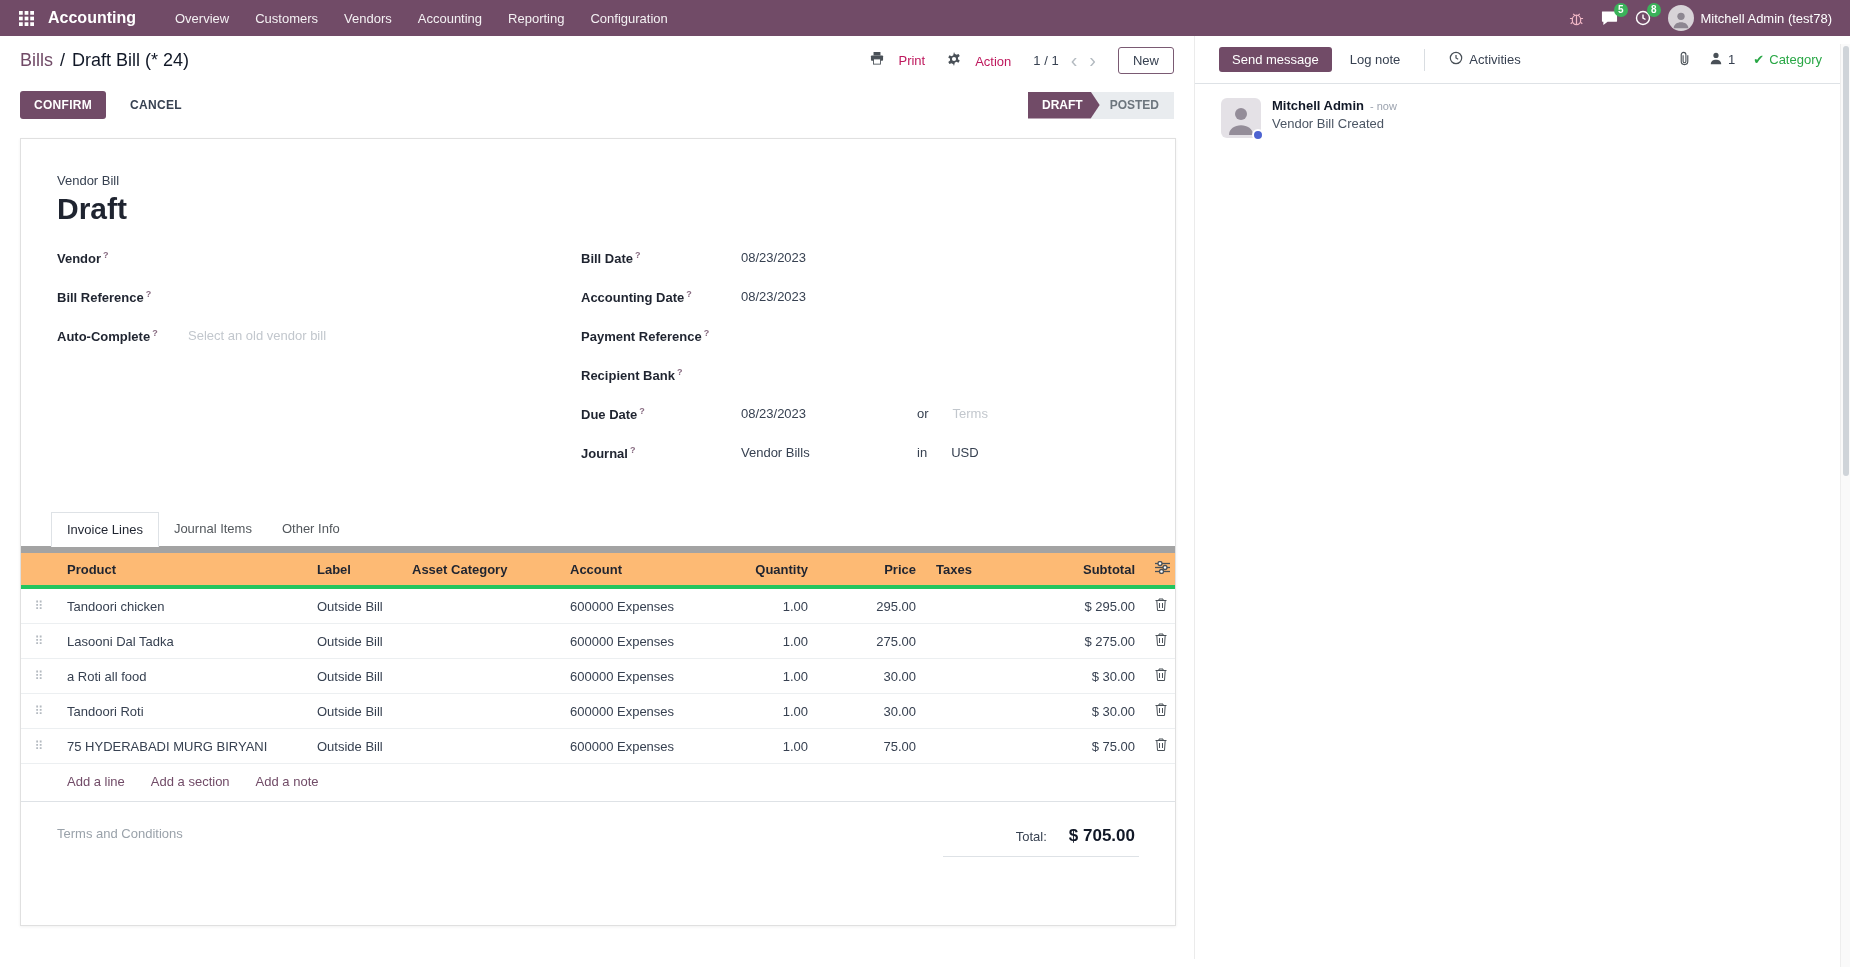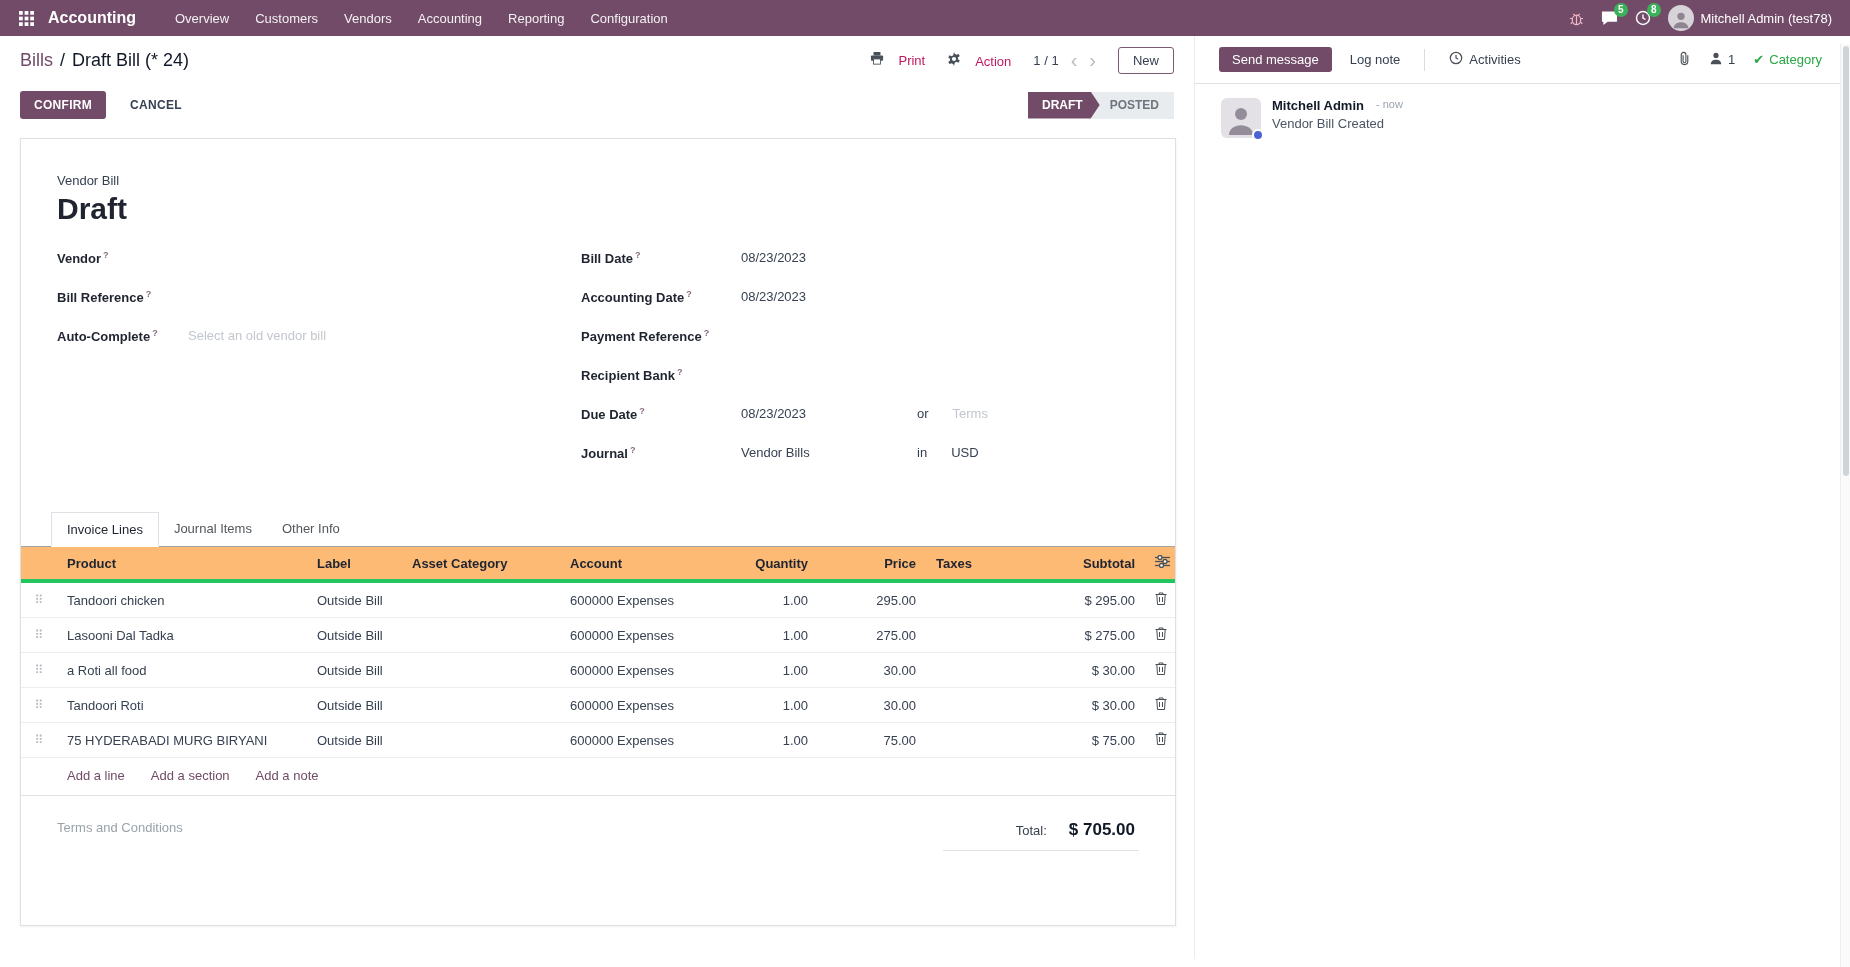--- a/index.html
+++ b/index.html
@@ -56,21 +56,21 @@
   .fcol-l .flabel{width:131px}
   .fcol-r .flabel{width:160px}
   sup.help{color:#876a80;font-size:9px;margin-left:2px;cursor:help}
   .fval{color:#374151;cursor:text}
   .fval-w{width:176px}
   .fval-empty{min-width:176px;min-height:18px;cursor:text}
   .placeholder{color:#c2c7cd}
   .conn{color:#374151;margin-right:24px}
 
   
-  .tabs{display:flex;margin-top:28px;padding-left:30px;border-bottom:1px solid #a3a3a3}
+  .tabs{display:flex;margin-top:28px;padding-left:30px;border-bottom:7px solid #a3a3a3}
   .tab{padding:9px 15px;font-size:13px;color:#52575c;cursor:pointer}
   .tab.active{background:#fff;border:1px solid #dee2e6;border-bottom:1px solid #fff;margin-bottom:-1px;color:#1f2430}
 
   
   table{width:100%;border-collapse:collapse;table-layout:fixed}
   thead th{background:#fdba74;font-size:13px;font-weight:700;color:#1f2430;text-align:left;padding:8px 10px;border-bottom:4px solid #22c55e}
   tbody td{padding:9px 10px;font-size:13px;color:#374151;border-bottom:1px solid #eceff1;overflow:hidden;white-space:nowrap;cursor:text}
   .num{text-align:right}
   .drag{color:#b4bac0;font-size:12px;text-align:center;cursor:grab}
   .trash-cell{text-align:center;cursor:pointer}
@@ -94,21 +94,21 @@
   .ch-right{margin-left:auto;display:flex;align-items:center;gap:18px;padding-right:14px}
   .fcount{display:flex;align-items:center;gap:5px;color:#374151;cursor:pointer}
   .following{color:#28a745;display:flex;align-items:center;gap:5px;font-size:13px;cursor:pointer;font-weight:500}
   .msgs{padding:14px 26px}
   .daydiv{display:flex;align-items:center;gap:14px;color:#3f454b;font-size:13px;margin:4px 0 14px}
   .dline{flex:1;height:1px;background:#e7eaed}
   .msg{display:flex;gap:11px}
   .avatar-md{width:40px;height:40px;border-radius:6px;background:#e4e1e6;position:relative;display:flex;align-items:flex-end;justify-content:center;overflow:visible}
   .avatar-md svg{border-radius:6px}
   .presence{position:absolute;right:-3px;bottom:-3px;width:12px;height:12px;border-radius:50%;background:#4d63d1;border:2px solid #fff}
-  .msg-head{display:flex;align-items:flex-start;gap:12px}
+  .msg-head{display:flex;align-items:center;gap:6px}
   .msg-author{font-weight:700;color:#111827;font-size:13px}
   .msg-time{color:#9ca3af;font-size:11px}
   .msg-body{color:#4b5563;font-size:13px;margin-top:3px}
 
   
   .scroll-track{position:absolute;right:0;top:44px;bottom:0;width:10px;background:#fafafa;border-left:1px solid #eee}
   .scroll-thumb{position:absolute;top:2px;left:2px;width:6px;height:430px;border-radius:3px;background:#cfd4d9}
 </style>
 </head>
 <body>

